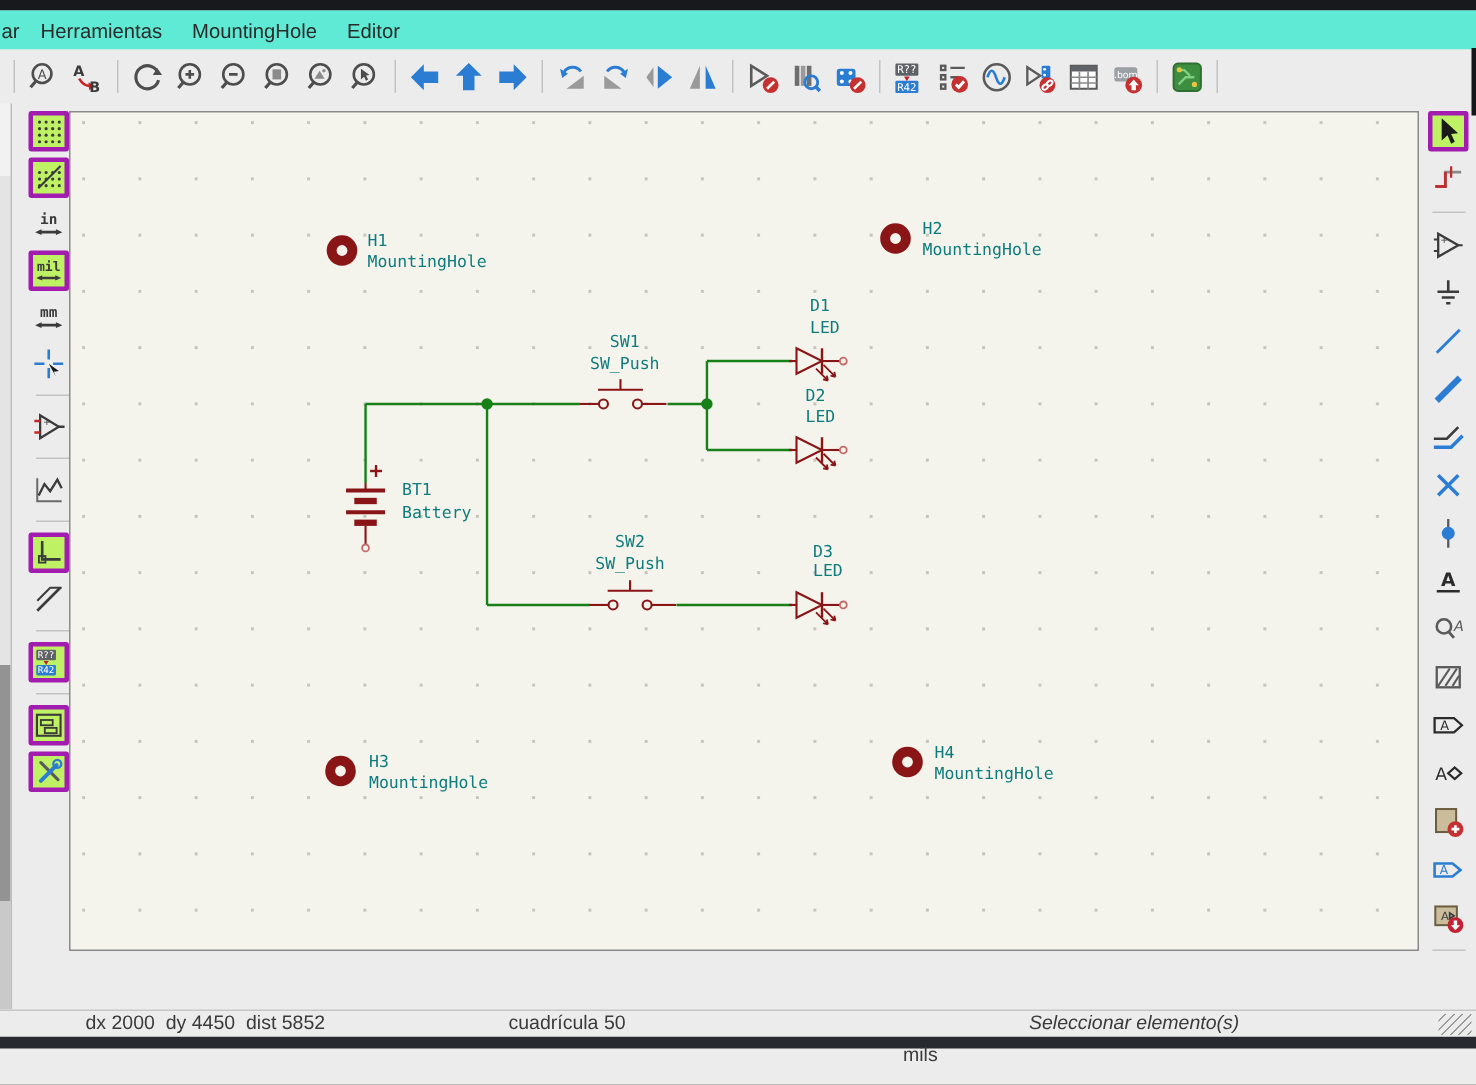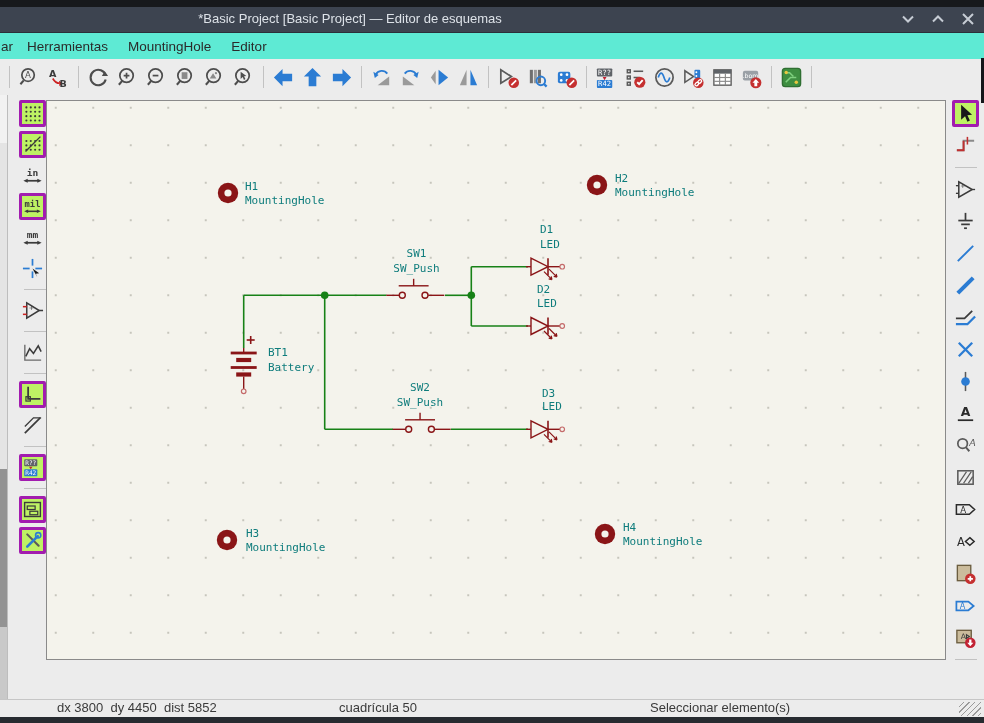--- a/index.html
+++ b/index.html
@@ -44,55 +44,35 @@
   .rside{width:39px;flex:0 0 auto;display:flex;flex-direction:column;align-items:center;padding-top:5px;gap:5px;}
   .right-sliver{position:absolute;right:0;top:-37px;width:3px;height:45px;background:#14161a;}
 
   
   .statusbar{position:relative;height:17px;background:#ececec;border-top:1px solid #c6c6c6;
      font-size:13px;color:#3a3a3a;}
   .statusbar span{position:absolute;top:0px;white-space:pre;}
   .st-coords{left:57px;}
   .st-grid{left:339px;}
   .st-units{left:602px;margin-top:21px;}
-  .st-hint{left:650px;}
+  .st-hint{left:686px;font-style:italic;}
   .grip{position:absolute;right:3px;bottom:1px;width:22px;height:14px;
      background:repeating-linear-gradient(135deg,rgba(0,0,0,0) 0 3px,#9a9a9a 3px 4px);}
   .bottom-strip{height:8px;background:#272b30;}
 
   text.sch{font-family:"DejaVu Sans Mono",monospace;font-size:11px;fill:#0e7c7c;}
   .mini-units{font-family:"DejaVu Sans Mono",monospace;font-weight:bold;}
 </style>
 </head>
 <body>
 
 <div class="window">
 
   <div class="top-edge"></div>
 
-  <div class="titlebar">
-    <div class="title-text">*Basic Project [Basic Project] — Editor de esquemas</div>
-    <div class="win-controls">
-      <div class="win-btn">
-          <svg viewBox="0 0 16 16">
-            <path d="M4 6 L8 10 L12 6"></path>
-          </svg>
-        </div>
-      <div class="win-btn">
-          <svg viewBox="0 0 16 16">
-            <path d="M4 10 L8 6 L12 10"></path>
-          </svg>
-        </div>
-      <div class="win-btn">
-          <svg viewBox="0 0 16 16">
-            <path d="M4 4 L12 12 M12 4 L4 12"></path>
-          </svg>
-        </div>
-    </div>
-  </div>
 
   <div class="menubar">
     <div class="menu-item">ar</div>
     <div class="menu-item">Herramientas</div>
     <div class="menu-item">MountingHole</div>
     <div class="menu-item">Editor</div>
   </div>
 
   <div class="toolbar">
     <div class="sep"></div>
@@ -668,21 +648,21 @@
             <polygon points="13,9 16,11 13,13" fill="none" stroke="#3b3b3b" stroke-width="1.2"></polygon>
             <circle cx="17" cy="17.5" r="5.5" fill="#c22233"></circle>
             <polygon points="17,21 13.8,17.5 15.8,17.5 15.8,14.2 18.2,14.2 18.2,17.5 20.2,17.5" fill="#fff"></polygon>
           </svg>
         </button>
       <div class="hsep"></div>
     </div>
   </div>
 
   <div class="statusbar">
-    <span class="st-coords">dx 3800  dy 4450  dist 5852</span>
+    <span class="st-coords">dx 2000  dy 4450  dist 5852</span>
     <span class="st-grid">cuadrícula 50</span>
     <span class="st-units">mils</span>
     <span class="st-hint">Seleccionar elemento(s)</span>
     <div class="grip"></div>
   </div>
 
   <div class="bottom-strip"></div>
 
 </div>
 

